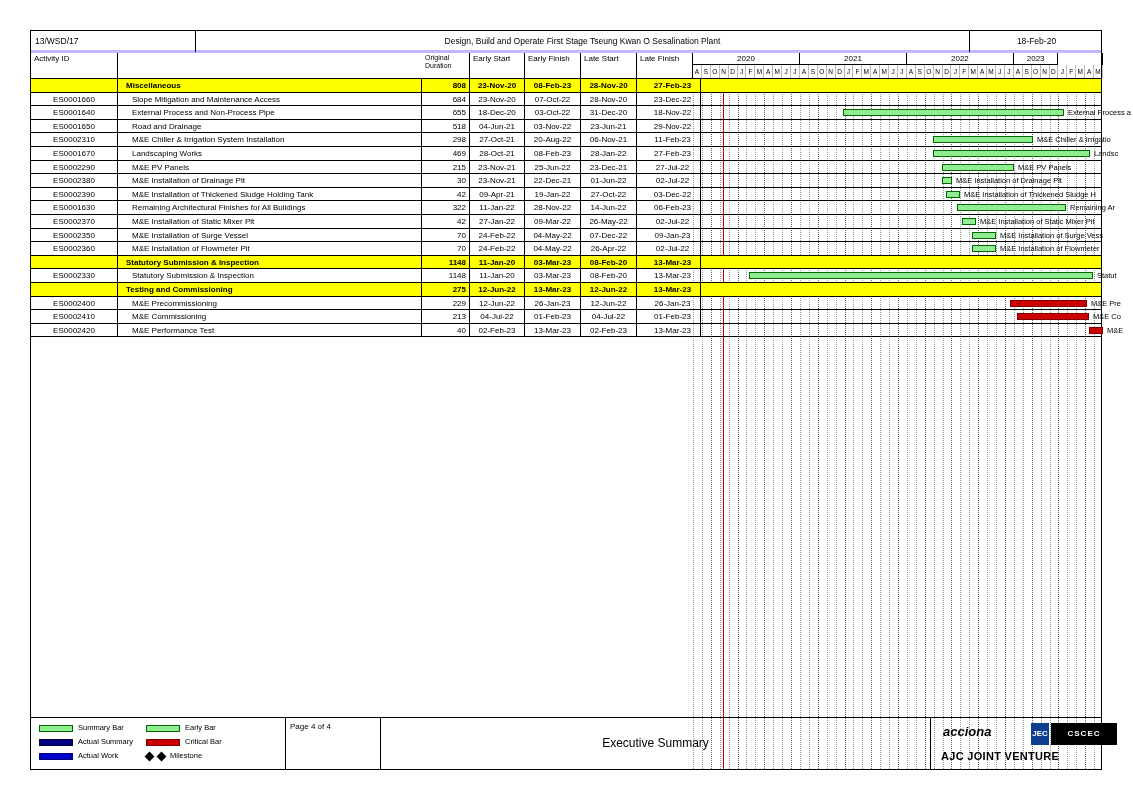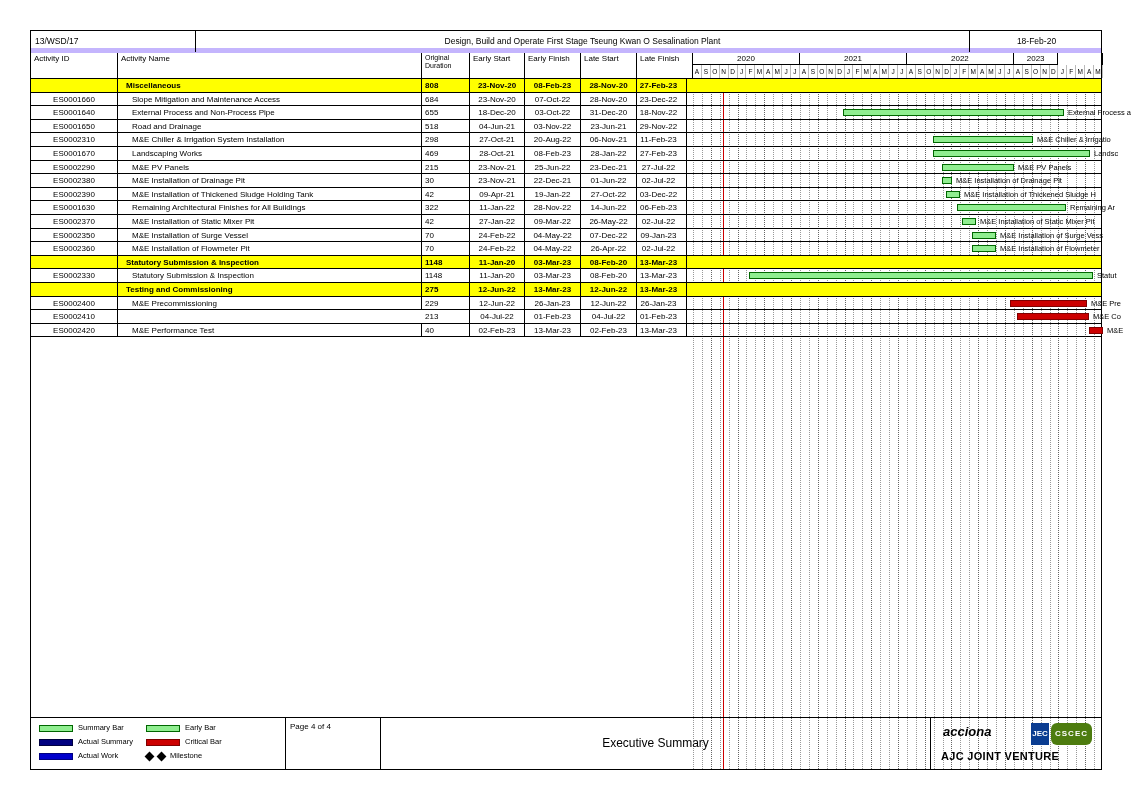--- a/index.html
+++ b/index.html
@@ -1,20 +1,20 @@
 <!DOCTYPE html>
 <html><head>
 <meta charset="utf-8">
 <style>
   html,body{margin:0;padding:0;background:#ffffff;}
   body{font-family:"Liberation Sans", sans-serif;}
   #page{position:relative;width:1133px;height:802px;background:#fff;}
   .sheet{position:absolute;left:30px;top:30px;width:1072px;height:740px;border:1px solid #000;box-sizing:border-box;}
   
-  .hdr{position:absolute;left:0;top:0;width:100%;height:22px;box-sizing:border-box;border-bottom:5px solid #c4b5fd;}
+  .hdr{position:absolute;left:0;top:0;width:100%;height:22px;box-sizing:border-box;border-bottom:3px solid #c4b5fd;}
   .hdr .cell{position:absolute;top:0;height:21px;line-height:21px;font-size:8.5px;box-sizing:border-box;padding:0 4px;}
   .hdr .c1{left:0;width:165px;border-right:1px solid #000;}
   .hdr .c2{left:165px;width:774px;border-right:1px solid #000;text-align:center;}
   .hdr .c3{left:939px;width:133px;text-align:center;}
   
   .colhdr{position:absolute;left:0;top:22px;width:100%;height:26px;box-sizing:border-box;border-bottom:1px solid #000;}
   .colhdr .ch{position:absolute;top:0;height:25px;font-size:8px;box-sizing:border-box;padding:1px 3px;border-right:1px solid #000;}
   .t-id{left:0;width:87px;}
   .t-name{left:87px;width:304px;}
   .t-dur{left:391px;width:48px;}
@@ -27,25 +27,25 @@
   .yrs{position:absolute;left:0;top:0;width:100%;height:12px;}
   .yr{position:absolute;top:0;height:12px;line-height:12px;font-size:8px;text-align:center;border-right:1px solid #000;border-bottom:1px solid #000;box-sizing:border-box;}
   .mons{position:absolute;left:0;top:12px;height:13px;width:100%;}
   .mon{position:absolute;top:0;height:13px;line-height:13px;font-size:6.5px;text-align:center;box-sizing:border-box;border-right:1px solid #bbb;}
   
   .rows{position:absolute;left:0;top:48px;width:100%;}
   .row{position:relative;height:13.6px;box-sizing:border-box;border-bottom:1px solid #000;}
   .row .cell{position:absolute;top:0;height:13.5px;line-height:13.5px;font-size:8px;box-sizing:border-box;padding:0 3px;border-right:1px solid #000;white-space:nowrap;overflow:hidden;}
   .row .c-id{left:0;width:87px;text-align:center;}
   .row .c-name{left:87px;width:304px;padding-left:14px;}
-  .row .c-dur{left:391px;width:48px;text-align:left;}
+  .row .c-dur{left:391px;width:48px;text-align:right;}
   .row .c-es{left:439px;width:55px;text-align:center;}
   .row .c-ef{left:494px;width:56px;text-align:center;}
   .row .c-ls{left:550px;width:56px;text-align:center;}
-  .row .c-lf{left:600px;width:56px;text-align:center;}
+  .row .c-lf{left:614px;width:56px;text-align:center;}
   .row .c-gantt{left:662px;width:410px;border-right:none;overflow:visible;}
   .row.summary{background:#ffff00;font-weight:bold;}
   .row.summary .c-name{padding-left:8px;color:#000;}
   .row.summary .c-id{border-right:1px solid #000;}
   .gantt-area{position:absolute;left:662px;top:48px;width:410px;bottom:0;overflow:hidden;}
   .gline{position:absolute;top:0;bottom:0;width:0;border-left:1px dotted #999;}
   .qline{position:absolute;top:0;bottom:0;width:0;border-left:1px dotted #666;}
   .dataline{position:absolute;top:0;bottom:0;width:0;border-left:1.5px solid #cc0000;}
   .bar{position:absolute;height:7px;top:3px;box-sizing:border-box;}
   .bar.early{background:#90ee90;border:1px solid #006600;}
@@ -65,38 +65,37 @@
   .sw-early{background:#90ee90;border:1px solid #006600;}
   .sw-actsum{background:#000080;border:1px solid #000040;}
   .sw-crit{background:#cc0000;border:1px solid #800000;}
   .sw-actwork{background:#0000cc;border:1px solid #000080;}
   .diamond{display:inline-block;width:7px;height:7px;background:#000;transform:rotate(45deg);vertical-align:middle;margin-right:5px;margin-left:13px;}
   .diamond2{display:inline-block;width:7px;height:7px;background:#000;transform:rotate(45deg);vertical-align:middle;margin-right:5px;}
   .exec{font-size:12px;line-height:51px;}
   .brandwrap{position:relative;width:100%;height:100%;}
   .acciona{position:absolute;left:12px;top:6px;font-size:13px;font-weight:bold;font-style:italic;}
   .jec{position:absolute;left:100px;top:5px;width:18px;height:22px;background:#0b3d91;color:#fff;font-size:8px;text-align:center;line-height:22px;font-weight:bold;}
-  .cscec{position:absolute;left:120px;top:5px;width:41px;height:22px;background:#4d7c0f;color:#fff;font-size:8px;text-align:center;line-height:22px;font-weight:bold;letter-spacing:1px;border-radius:6px;}
+  .cscec{position:absolute;left:120px;top:5px;width:66px;height:22px;background:#000000;color:#fff;font-size:8px;text-align:center;line-height:22px;font-weight:bold;letter-spacing:1px;}
   .ajc{position:absolute;left:10px;top:32px;font-size:11px;font-weight:bold;letter-spacing:.3px;}
 </style>
 </head>
 <body>
 
 <div id="page">
   <div class="sheet">
 
     <div class="hdr">
       <div class="cell c1">13/WSD/17</div>
       <div class="cell c2">Design, Build and Operate First Stage Tseung Kwan O Sesalination Plant</div>
       <div class="cell c3">18-Feb-20</div>
     </div>
 
     <div class="colhdr">
       <div class="ch t-id">Activity ID</div>
-      <div class="ch t-name">Activity Name</div>
       <div class="ch t-dur">
         <div style="font-size:7px;line-height:8px;">Original Duration</div>
       </div>
       <div class="ch t-es">Early Start</div>
       <div class="ch t-ef">Early Finish</div>
       <div class="ch t-ls">Late Start</div>
       <div class="ch t-lf">Late Finish</div>
       <div class="ch gantt-head">
         <div class="yrs" id="year-scale">
             <div class="yr" style="left: 0px; width: 106.957px;">2020</div>
@@ -407,20 +406,21 @@
           <div class="cell c-ef">26-Jan-23</div>
           <div class="cell c-ls">12-Jun-22</div>
           <div class="cell c-lf">26-Jan-23</div>
           <div class="cell c-gantt">
             <div class="bar crit" style="left: 317px; width: 77px;"></div>
             <div class="blabel" style="left: 398px;">M&amp;E Pre</div>
           </div>
         </div>
         <div class="row">
           <div class="cell c-id">ES0002410</div>
+          <div class="cell c-name">M&amp;E Commissioning</div>
           <div class="cell c-dur">213</div>
           <div class="cell c-es">04-Jul-22</div>
           <div class="cell c-ef">01-Feb-23</div>
           <div class="cell c-ls">04-Jul-22</div>
           <div class="cell c-lf">01-Feb-23</div>
           <div class="cell c-gantt">
             <div class="bar crit" style="left: 324px; width: 72px;"></div>
             <div class="blabel" style="left: 400px;">M&amp;E Co</div>
           </div>
         </div>

